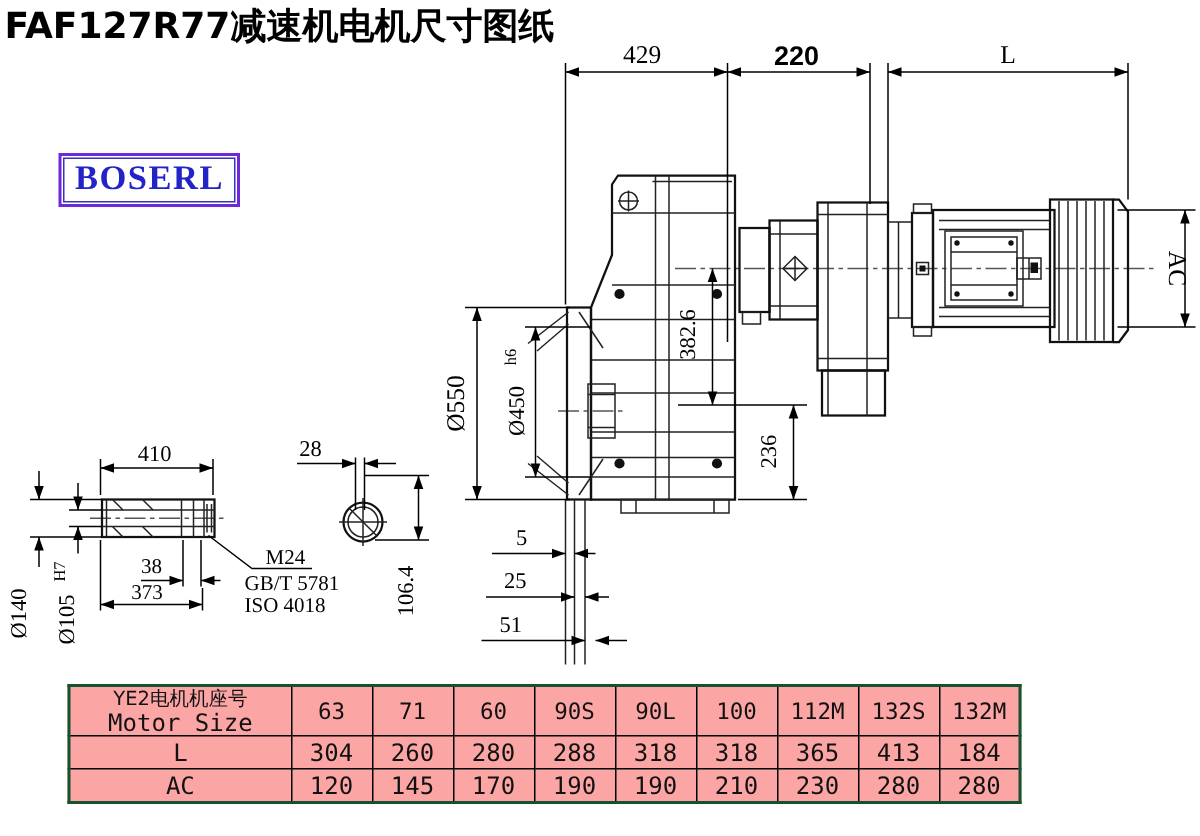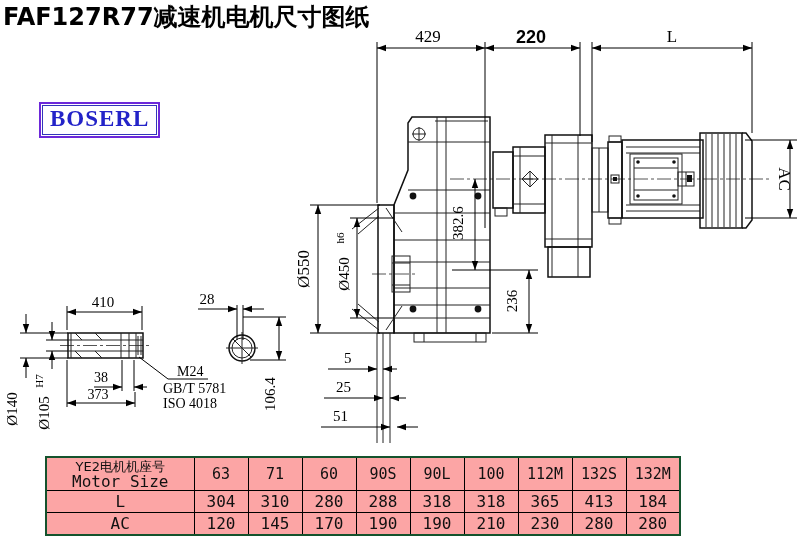--- a/index.html
+++ b/index.html
@@ -301,21 +301,21 @@
       <td>90S</td>
       <td>90L</td>
       <td>100</td>
       <td>112M</td>
       <td>132S</td>
       <td>132M</td>
     </tr>
     <tr>
       <td>L</td>
       <td>304</td>
-      <td>310</td>
+      <td>260</td>
       <td>280</td>
       <td>288</td>
       <td>318</td>
       <td>318</td>
       <td>365</td>
       <td>413</td>
       <td>184</td>
     </tr>
     <tr>
       <td>AC</td>

